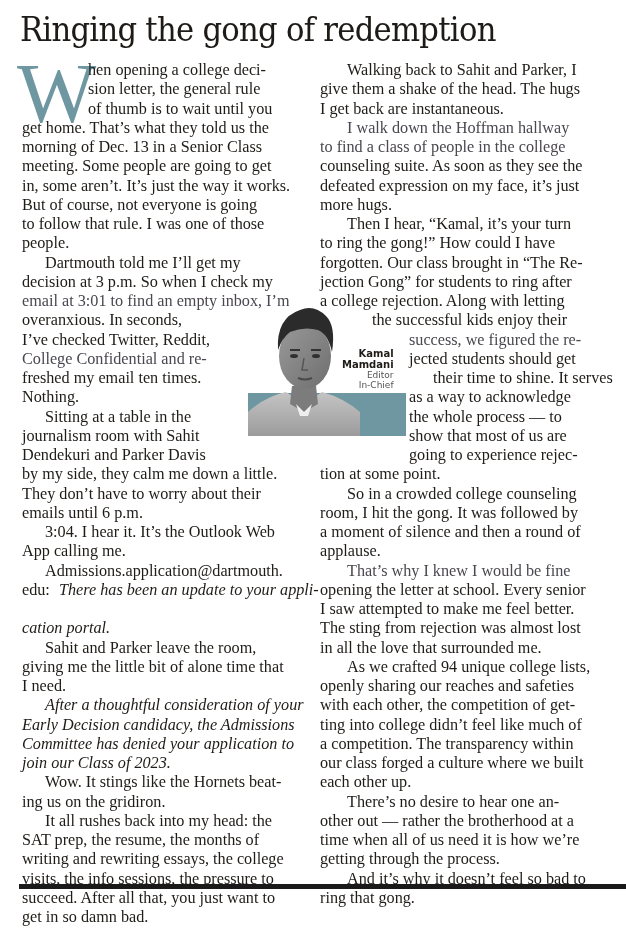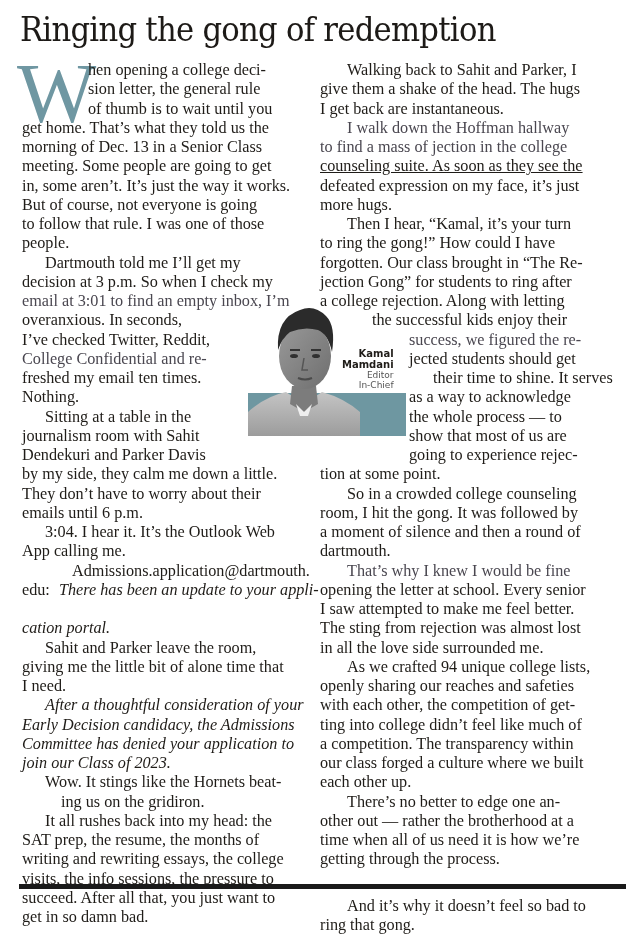--- a/index.html
+++ b/index.html
@@ -68,85 +68,85 @@
       <span class="line" style="left: 22px; top: 365px;">freshed my email ten times.</span>
       <span class="line" style="left: 22px; top: 384.25px;">Nothing.</span>
       <span class="line" style="left: 45px; top: 403.5px;">Sitting at a table in the</span>
       <span class="line" style="left: 22px; top: 422.75px;">journalism room with Sahit</span>
       <span class="line" style="left: 22px; top: 442px;">Dendekuri and Parker Davis</span>
       <span class="line" style="left: 22px; top: 461.25px;">by my side, they calm me down a little.</span>
       <span class="line" style="left: 22px; top: 480.5px;">They don’t have to worry about their</span>
       <span class="line" style="left: 22px; top: 499.75px;">emails until 6 p.m.</span>
       <span class="line" style="left: 45px; top: 519px;">3:04. I hear it. It’s the Outlook Web</span>
       <span class="line" style="left: 22px; top: 538.25px;">App calling me.</span>
-      <span class="line" style="left: 45px; top: 557.5px; margin-left: 27px;">Admissions.application@dartmouth.</span>
+      <span class="line" style="left: 45px; top: 557.5px;">Admissions.application@dartmouth.</span>
       <span class="line" style="left: 22px; top: 576.75px;">edu: </span>
       <span class="line i" style="left: 59px; top: 576.75px;">There has been an update to your appli-</span>
       <span class="line i" style="left: 22px; top: 615.25px;">cation portal.</span>
       <span class="line" style="left: 45px; top: 634.5px;">Sahit and Parker leave the room,</span>
       <span class="line" style="left: 22px; top: 653.75px;">giving me the little bit of alone time that</span>
       <span class="line" style="left: 22px; top: 673px;">I need.</span>
       <span class="line i" style="left: 45px; top: 692.25px;">After a thoughtful consideration of your</span>
       <span class="line i" style="left: 22px; top: 711.5px;">Early Decision candidacy, the Admissions</span>
       <span class="line i" style="left: 22px; top: 730.75px;">Committee has denied your application to</span>
       <span class="line i" style="left: 22px; top: 750px;">join our Class of 2023.</span>
       <span class="line" style="left: 45px; top: 769.25px;">Wow. It stings like the Hornets beat-</span>
-      <span class="line" style="left: 22px; top: 788.5px; margin-left: 39px;">ing us on the gridiron.</span>
+      <span class="line" style="left: 22px; top: 788.5px;">ing us on the gridiron.</span>
       <span class="line" style="left: 45px; top: 807.75px;">It all rushes back into my head: the</span>
       <span class="line" style="left: 22px; top: 827px;">SAT prep, the resume, the months of</span>
       <span class="line" style="left: 22px; top: 846.25px;">writing and rewriting essays, the college</span>
       <span class="line" style="left: 22px; top: 865.5px;">visits, the info sessions, the pressure to</span>
       <span class="line" style="left: 22px; top: 884.75px;">succeed. After all that, you just want to</span>
       <span class="line" style="left: 22px; top: 904px;">get in so damn bad.</span>
     </div>
   <div id="col2">
       <span class="line" style="left: 347px; top: 57px;">Walking back to Sahit and Parker, I</span>
       <span class="line" style="left: 320px; top: 76.25px;">give them a shake of the head. The hugs</span>
       <span class="line" style="left: 320px; top: 95.5px;">I get back are instantaneous.</span>
       <span class="line soft" style="left: 347px; top: 114.75px;">I walk down the Hoffman hallway</span>
-      <span class="line soft" style="left: 320px; top: 134px;">to find a mass of jection in the college</span>
-      <span class="line" style="left: 320px; top: 153.25px; text-decoration: underline;">counseling suite. As soon as they see the</span>
+      <span class="line soft" style="left: 320px; top: 134px;">to find a class of people in the college</span>
+      <span class="line" style="left: 320px; top: 153.25px;">counseling suite. As soon as they see the</span>
       <span class="line" style="left: 320px; top: 172.5px;">defeated expression on my face, it’s just</span>
       <span class="line" style="left: 320px; top: 191.75px;">more hugs.</span>
       <span class="line" style="left: 347px; top: 211px;">Then I hear, “Kamal, it’s your turn</span>
       <span class="line" style="left: 320px; top: 230.25px;">to ring the gong!” How could I have</span>
       <span class="line" style="left: 320px; top: 249.5px;">forgotten. Our class brought in “The Re-</span>
       <span class="line" style="left: 320px; top: 268.75px;">jection Gong” for students to ring after</span>
       <span class="line" style="left: 320px; top: 288px;">a college rejection. Along with letting</span>
       <span class="line" style="left: 372px; top: 307.25px;">the successful kids enjoy their</span>
       <span class="line soft" style="left: 409px; top: 326.5px;">success, we figured the re-</span>
       <span class="line" style="left: 409px; top: 345.75px;">jected students should get</span>
       <span class="line" style="left: 409px; top: 365px; margin-left: 24px;">their time to shine. It serves</span>
       <span class="line" style="left: 409px; top: 384.25px;">as a way to acknowledge</span>
       <span class="line" style="left: 409px; top: 403.5px;">the whole process — to</span>
       <span class="line" style="left: 409px; top: 422.75px;">show that most of us are</span>
       <span class="line" style="left: 409px; top: 442px;">going to experience rejec-</span>
       <span class="line" style="left: 320px; top: 461.25px;">tion at some point.</span>
       <span class="line" style="left: 347px; top: 480.5px;">So in a crowded college counseling</span>
       <span class="line" style="left: 320px; top: 499.75px;">room, I hit the gong. It was followed by</span>
       <span class="line" style="left: 320px; top: 519px;">a moment of silence and then a round of</span>
-      <span class="line" style="left: 320px; top: 538.25px;">dartmouth.</span>
+      <span class="line" style="left: 320px; top: 538.25px;">applause.</span>
       <span class="line soft" style="left: 347px; top: 557.5px;">That’s why I knew I would be fine</span>
       <span class="line" style="left: 320px; top: 576.75px;">opening the letter at school. Every senior</span>
       <span class="line" style="left: 320px; top: 596px;">I saw attempted to make me feel better.</span>
       <span class="line" style="left: 320px; top: 615.25px;">The sting from rejection was almost lost</span>
-      <span class="line" style="left: 320px; top: 634.5px;">in all the love side surrounded me.</span>
+      <span class="line" style="left: 320px; top: 634.5px;">in all the love that surrounded me.</span>
       <span class="line" style="left: 347px; top: 653.75px;">As we crafted 94 unique college lists,</span>
       <span class="line" style="left: 320px; top: 673px;">openly sharing our reaches and safeties</span>
       <span class="line" style="left: 320px; top: 692.25px;">with each other, the competition of get-</span>
       <span class="line" style="left: 320px; top: 711.5px;">ting into college didn’t feel like much of</span>
       <span class="line" style="left: 320px; top: 730.75px;">a competition. The transparency within</span>
       <span class="line" style="left: 320px; top: 750px;">our class forged a culture where we built</span>
       <span class="line" style="left: 320px; top: 769.25px;">each other up.</span>
-      <span class="line" style="left: 347px; top: 788.5px;">There’s no better to edge one an-</span>
+      <span class="line" style="left: 347px; top: 788.5px;">There’s no desire to hear one an-</span>
       <span class="line" style="left: 320px; top: 807.75px;">other out — rather the brotherhood at a</span>
       <span class="line" style="left: 320px; top: 827px;">time when all of us need it is how we’re</span>
       <span class="line" style="left: 320px; top: 846.25px;">getting through the process.</span>
-      <span class="line" style="left: 347px; top: 865.5px; margin-top: 27px;">And it’s why it doesn’t feel so bad to</span>
-      <span class="line" style="left: 320px; top: 884.75px; margin-top: 27px;">ring that gong.</span>
+      <span class="line" style="left: 347px; top: 865.5px;">And it’s why it doesn’t feel so bad to</span>
+      <span class="line" style="left: 320px; top: 884.75px;">ring that gong.</span>
     </div>
 
   <div class="photo-bg"></div>
   <div class="photo">
     <svg width="112" height="136" viewBox="0 0 112 136">
       <defs>
         <linearGradient id="skin" x1="0" y1="0" x2="1" y2="1">
           <stop offset="0" stop-color="#9a9a9a"></stop>
           <stop offset="1" stop-color="#6e6e6e"></stop>
         </linearGradient>

